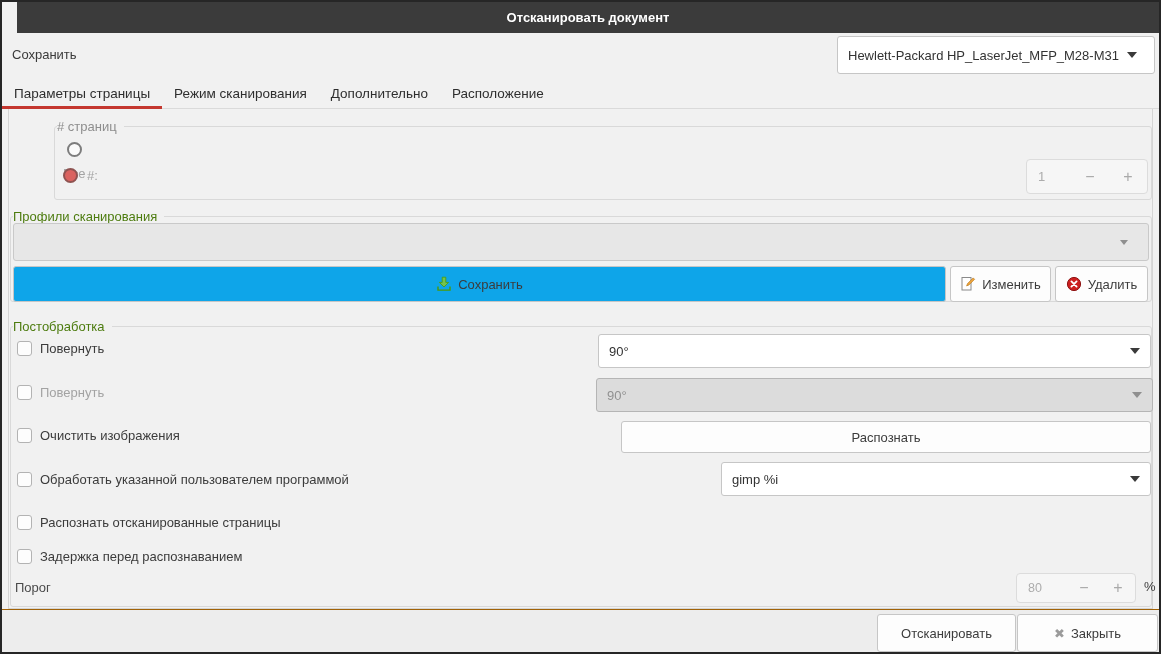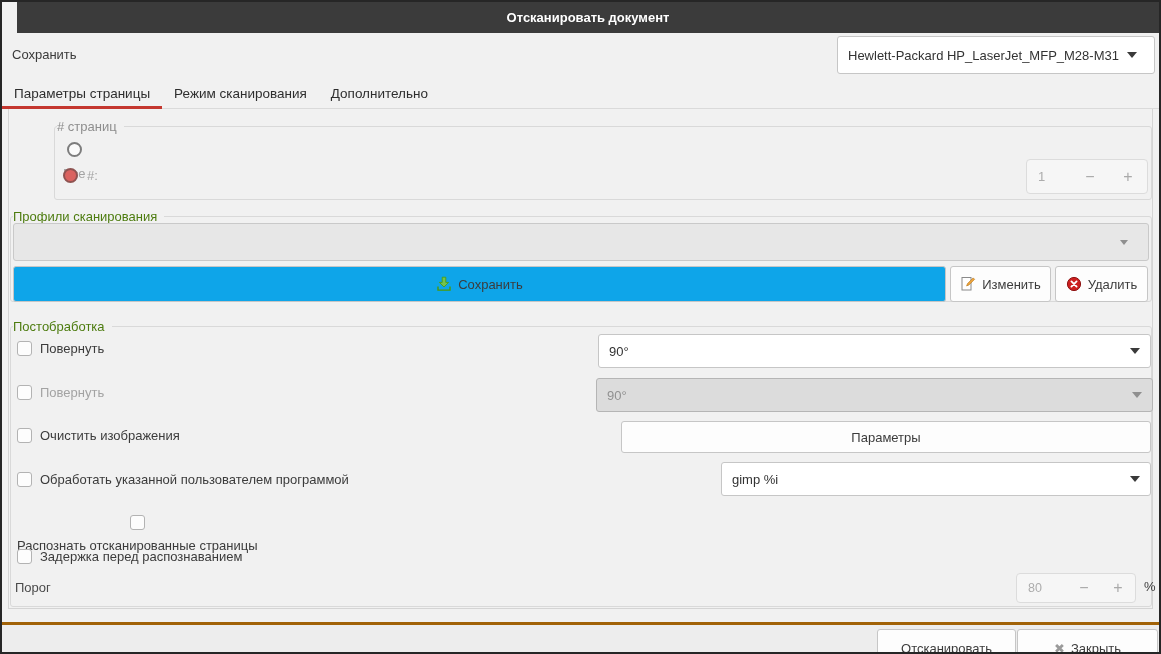--- a/index.html
+++ b/index.html
@@ -129,22 +129,22 @@
                    background:#dcdcdc; border-color:#b5b5b5; color:#919191; }
   .btn-clean     { position:absolute; left:610px; top:94px;  width:530px; height:32px; }
   .combo-udt     { position:absolute; left:710px; top:135px; width:430px; height:34px; }
   .combo-ocr     { position:absolute; left:676px; top:178px; width:464px; height:34px; }
   .combo .arrow-right { margin-left:auto; }
   .threshold-label { position:absolute; left:4px; top:253px; color:#4a4a4a; }
   .threshold-unit  { position:absolute; left:1133px; top:252px; color:#3b3b3b; }
 
   
   .footer {
-    position:absolute; left:0; right:0; bottom:0; height:30px;
-    background:#ededed; border-top:3px solid #a16207;padding-left:27px;
+    position:absolute; left:0; right:0; bottom:0; height:43px;
+    background:#ededed; border-top:1px solid #a16207;padding-left:27px;
   }
   .btn-scan  { position:absolute; right:143px; top:4px; width:139px; height:38px; }
   .btn-close { position:absolute; right:1px;  top:4px; width:141px; height:38px; }
   .close-x { color:#9b9b9b; font-size:13px; }
 </style>
 </head>
 <body>
 
 <div class="window">
 
@@ -157,20 +157,21 @@
     <div class="combo device-combo">
       <span class="combo-text">Hewlett-Packard HP_LaserJet_MFP_M28-M31</span>
       <span class="arrow-down"></span>
     </div>
   </div>
 
   <div class="tabbar">
     <div class="tab active">Параметры страницы</div>
     <div class="tab">Режим сканирования</div>
     <div class="tab">Дополнительно</div>
+    <div class="tab">Расположение</div>
   </div>
 
   <div class="notebook"></div>
 
   <div class="frame frame-pages">
     <span class="frame-label dim"># страниц</span>
     <div class="radio-row" style="top:15px;flex-direction:column;">
       <span class="radio"></span>
       <span>Все</span>
     </div>
@@ -235,33 +236,33 @@
     <div class="combo combo-rotate2">
       <span class="combo-text">90°</span>
       <span class="arrow-down gray arrow-right"></span>
     </div>
 
     <label class="check-row" style="top:101px;">
       <span class="checkbox"></span>
       <span>Очистить изображения</span>
     </label>
     <div class="btn btn-clean">
-      <span>Параметры</span>
+      <span>Распознать</span>
     </div>
 
     <label class="check-row" style="top:145px;">
       <span class="checkbox"></span>
       <span>Обработать указанной пользователем программой</span>
     </label>
     <div class="combo combo-udt">
       <span class="combo-text">gimp %i</span>
       <span class="arrow-down arrow-right"></span>
     </div>
 
-    <label class="check-row" style="top:188px;flex-direction:column;">
+    <label class="check-row" style="top:188px;">
       <span class="checkbox"></span>
       <span>Распознать отсканированные страницы</span>
     </label>
 
     <label class="check-row" style="top:222px;">
       <span class="checkbox"></span>
       <span>Задержка перед распознаванием</span>
     </label>
 
     <span class="threshold-label">Порог</span>

